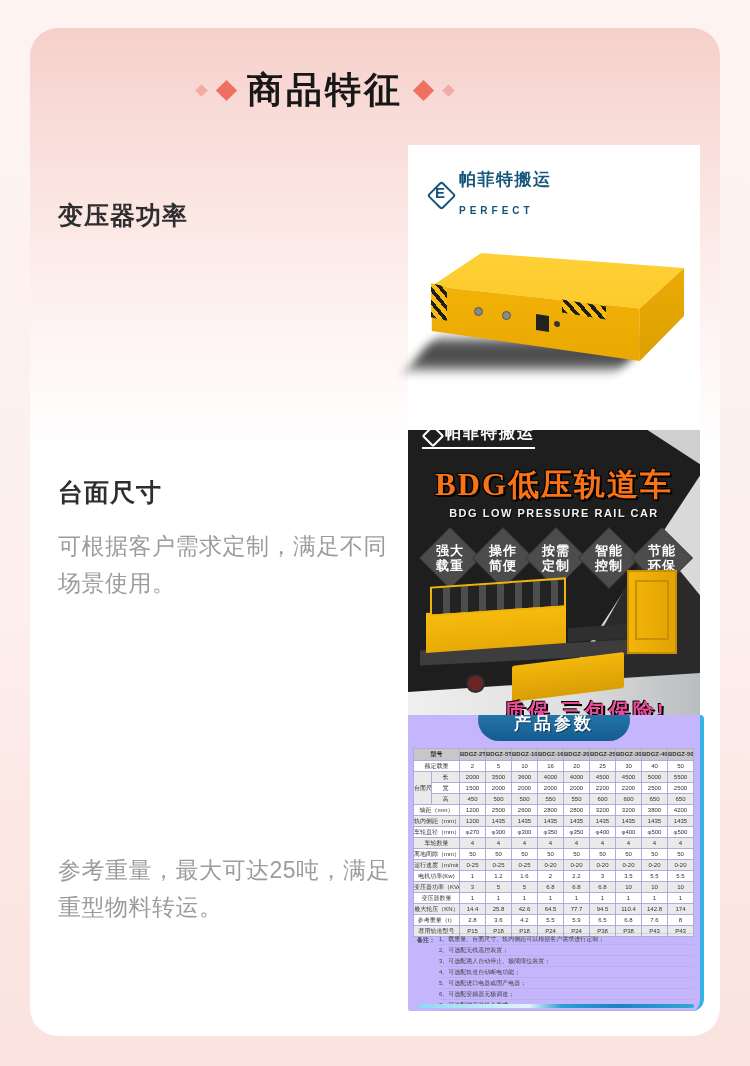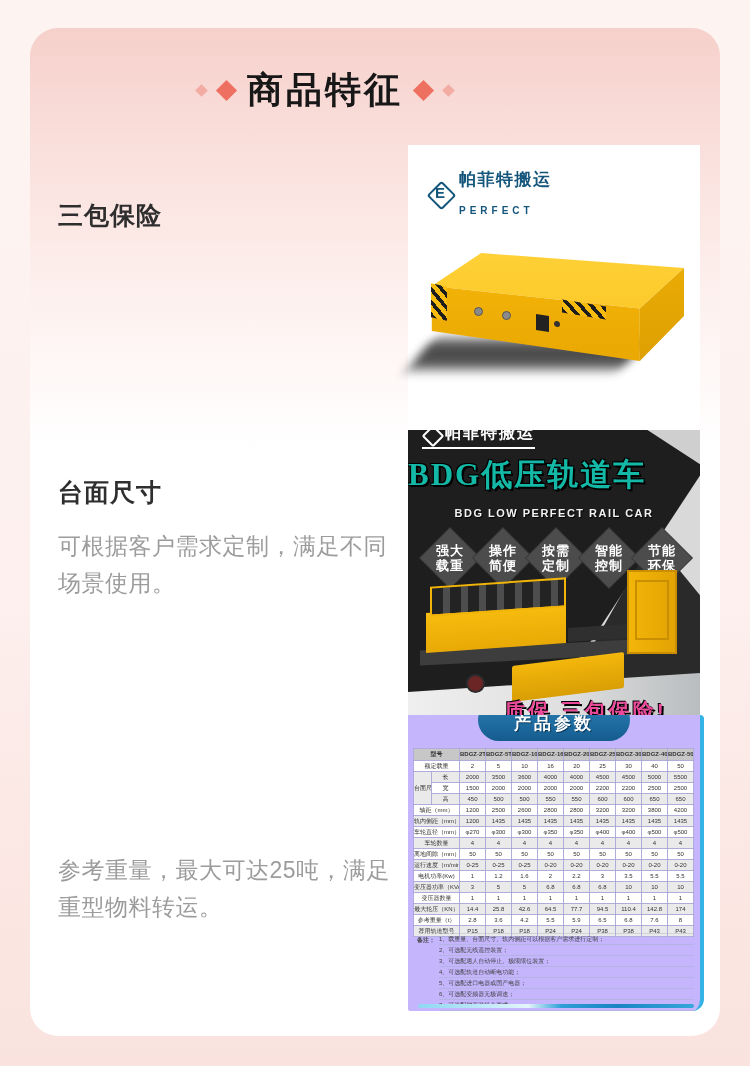--- a/index.html
+++ b/index.html
@@ -46,21 +46,21 @@
   
   .img2{position:absolute;left:408px;top:430px;width:292px;height:285px;background:#1e1e1e;overflow:hidden;}
   .bn-gray{position:absolute;inset:0;background:#d9d9d9;clip-path:polygon(100% 16%,46% 100%,100% 100%);}
   .bn-gray2{position:absolute;inset:0;background:#2a2a2a;clip-path:polygon(84% 38%,62% 78%,78% 100%,100% 100%,100% 58%);}
   .bn-gray3{position:absolute;inset:0;background:#cfcfcf;clip-path:polygon(82% 0,100% 0,100% 12%);}
   .bn-floor{position:absolute;left:0;bottom:0;width:100%;height:42px;background:linear-gradient(90deg,#efefef,#dfdfdf 55%,#b9bdbf);clip-path:polygon(0 45%,100% 0,100% 100%,0 100%);}
   .bn-logo{position:absolute;left:14px;top:-7px;display:flex;align-items:center;border-bottom:2px solid #fff;padding-bottom:3px;}
   .bn-mark{position:relative;width:18px;height:18px;margin-right:5px;}
   .bn-mark .dshape{position:absolute;left:3px;top:3px;width:12px;height:12px;border:2px solid #fff;transform:rotate(45deg);border-radius:2px;}
   .bn-logo-cn{font-size:16px;font-weight:700;color:#fff;letter-spacing:2px;}
-  .bn-title{position:absolute;left:0;top:24px;width:100%;font-family:"Liberation Serif","DejaVu Serif",serif;font-size:31px;font-weight:800;color:#14b8a6;letter-spacing:2px;text-shadow:2px 2px 0 #000,-1px -1px 0 #000,1px -1px 0 #000,-1px 1px 0 #000;}
+  .bn-title{position:absolute;left:0;top:34px;width:100%;text-align:center;font-family:"Liberation Serif","DejaVu Serif",serif;font-size:31px;font-weight:800;color:#f97316;letter-spacing:2px;text-shadow:2px 2px 0 #000,-1px -1px 0 #000,1px -1px 0 #000,-1px 1px 0 #000;}
   .bn-sub{position:absolute;left:0;top:77px;width:100%;text-align:center;font-size:11px;font-weight:700;color:#f2f2f2;letter-spacing:1.5px;text-shadow:1px 1px 0 #000;}
   .badge{position:absolute;top:107px;width:42px;height:42px;background:#4c4c4c;transform:rotate(45deg);box-shadow:0 0 0 1px #3a3a3a;}
   .badge-inner{position:absolute;inset:0;transform:rotate(-45deg);display:flex;flex-direction:column;justify-content:center;align-items:center;font-size:13px;line-height:15px;font-weight:700;color:#fff;letter-spacing:1px;}
   
   .rc-platform{position:absolute;left:12px;top:214px;width:252px;height:15px;background:#3d3d3d;transform:skewY(-3deg);}
   .rc-rollers{position:absolute;left:22px;top:152px;width:132px;height:26px;background:repeating-linear-gradient(90deg,#232323 0 11px,#4d4d4d 11px 18px);transform:skewY(-4deg);border:2px solid #f1b409;}
   .rc-body{position:absolute;left:18px;top:178px;width:140px;height:40px;background:linear-gradient(180deg,#f7bd0e,#e8a906);transform:skewY(-4deg);}
   .rc-skirt{position:absolute;left:104px;top:229px;width:112px;height:36px;background:linear-gradient(180deg,#f4b70c,#d89e04);transform:skewY(-7deg);border-radius:2px;}
   .rc-pillar{position:absolute;left:219px;top:140px;width:46px;height:80px;background:linear-gradient(90deg,#f3b508,#e2a304);border:2px solid #c98f00;}
   .rc-pillar-in{position:absolute;left:227px;top:150px;width:30px;height:56px;border:2px solid #c98f00;}
@@ -91,21 +91,21 @@
   <div class="card"></div>
 
   <div class="header-row">
     <span class="dia dia-sm"></span>
     <span class="dia dia-lg"></span>
     <span class="page-title">商品特征</span>
     <span class="dia dia-lg"></span>
     <span class="dia dia-sm"></span>
   </div>
 
-  <div class="feat-title" style="top:199px">三包保险</div>
+  <div class="feat-title" style="top:199px">变压器功率</div>
 
   <div class="feat-title" style="top:476px">台面尺寸</div>
   <div class="feat-body" style="top:528px">可根据客户需求定制，满足不同场景使用。</div>
 
   <div class="feat-body" style="top:852px">参考重量，最大可达25吨，满足重型物料转运。</div>
 
   <div class="img1">
     <div class="brand-logo">
       <span class="brand-mark">
         <span class="dshape"></span>
@@ -136,21 +136,21 @@
     <div class="bn-gray3"></div>
     <div class="bn-floor"></div>
 
     <div class="bn-logo">
       <span class="bn-mark">
           <span class="dshape"></span>
         </span>
       <span class="bn-logo-cn">帕菲特搬运</span>
     </div>
     <div class="bn-title">BDG低压轨道车</div>
-    <div class="bn-sub">BDG LOW PERFECT RAIL CAR</div>
+    <div class="bn-sub">BDG LOW PRESSURE RAIL CAR</div>
 
     <div class="badge" style="left:21px">
         <span class="badge-inner">
           <span>强大</span>
           <span>载重</span>
         </span>
       </div>
     <div class="badge" style="left:74px">
         <span class="badge-inner">
           <span>操作</span>

